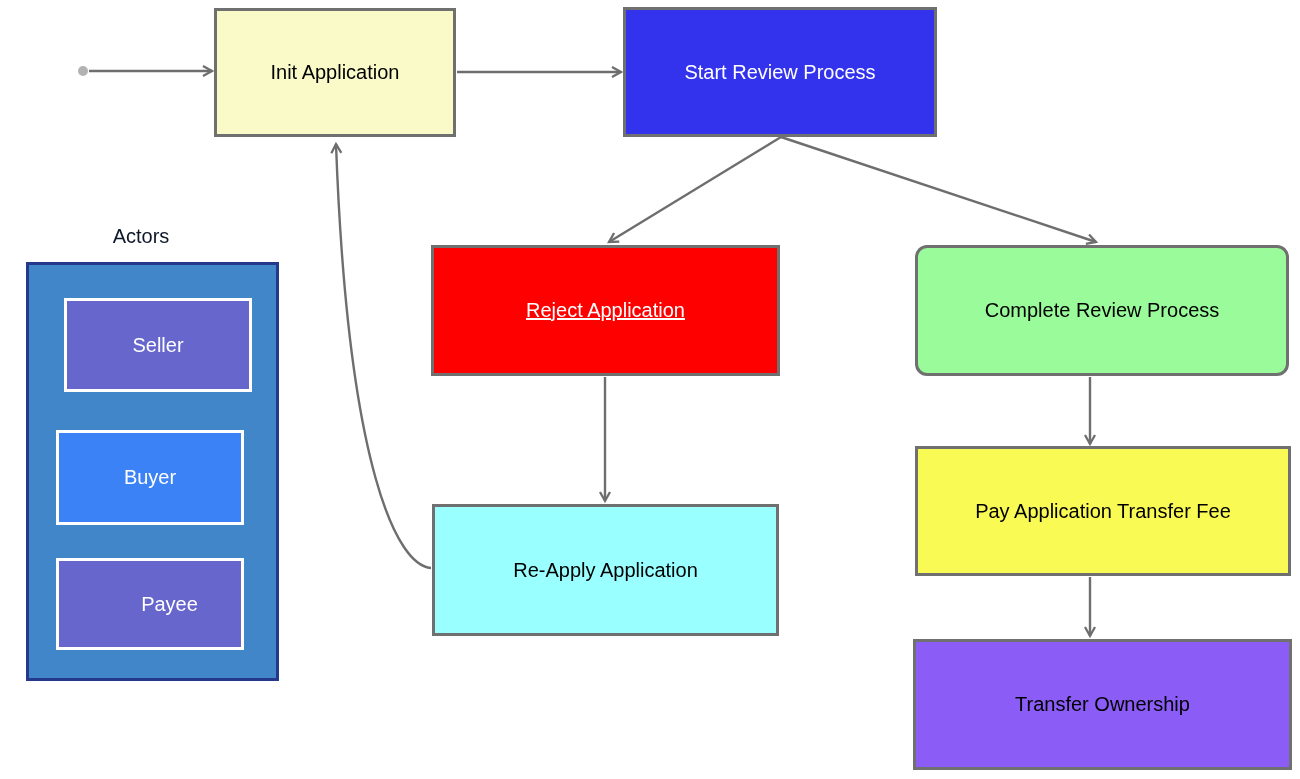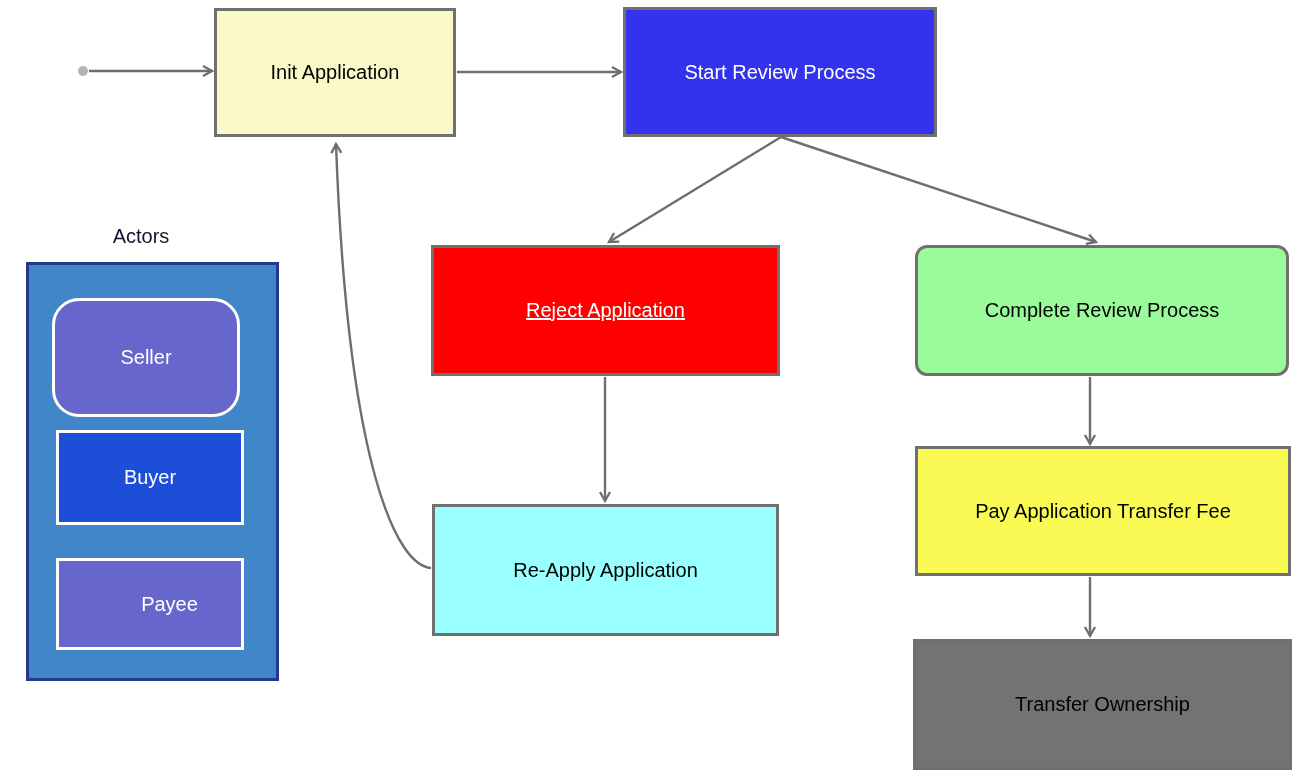--- a/index.html
+++ b/index.html
@@ -53,21 +53,21 @@
   .actor {
     position: absolute;
     box-sizing: border-box;
     border: 3px solid #ffffff;
     display: flex;
     align-items: center;
     justify-content: center;
     font-size: 20px;
     text-align: center;
   }
-  #a-seller { left: 52px; top: 298px; width: 188px; height: 119px; border-radius: 27px; }
+  #a-seller { left: 64px; top: 298px; width: 188px; height: 94px; }
   #a-buyer  { left: 56px; top: 430px; width: 188px; height: 95px; }
   #a-payee  { left: 56px; top: 558px; width: 188px; height: 92px; }
 </style>
 </head>
 <body>
 
 <div class="canvas">
 
   <svg class="edges" width="1300" height="779" viewBox="0 0 1300 779">
     <defs>
@@ -112,33 +112,33 @@
   </div>
 
   <div class="node" id="n-reapply" style="background: rgb(153, 255, 255); color: rgb(0, 0, 0);">
     <span>Re-Apply Application</span>
   </div>
 
   <div class="node" id="n-pay-fee" style="background: rgb(250, 250, 85); color: rgb(0, 0, 0);">
     <span>Pay Application Transfer Fee</span>
   </div>
 
-  <div class="node" id="n-transfer" style="background: #737373; color: rgb(0, 0, 0);">
+  <div class="node" id="n-transfer" style="background: #8b5cf6; color: rgb(0, 0, 0);">
     <span>Transfer Ownership</span>
   </div>
 
   <div class="actors-title">Actors</div>
 
   <div class="actors-container" style="background: rgb(65, 134, 200);"></div>
 
   <div class="actor" id="a-seller" style="background: rgb(102, 102, 204); color: rgb(255, 255, 255);">
     <span>Seller</span>
   </div>
 
-  <div class="actor" id="a-buyer" style="background: #1d4ed8; color: rgb(255, 255, 255);">
+  <div class="actor" id="a-buyer" style="background: #3b82f6; color: rgb(255, 255, 255);">
     <span>Buyer</span>
   </div>
 
   <div class="actor" id="a-payee" style="background: rgb(102, 102, 204); color: rgb(255, 255, 255); padding-left: 39px;">
     <span>Payee</span>
   </div>
 
 </div>
 
 </body></html>

